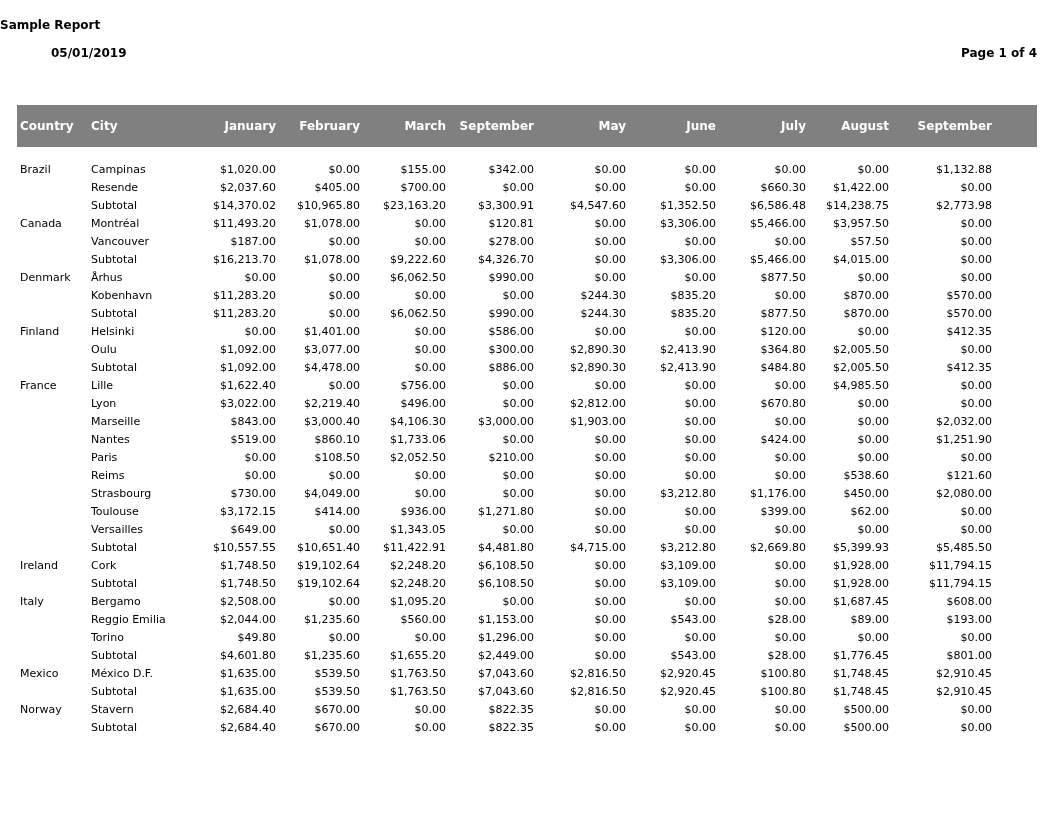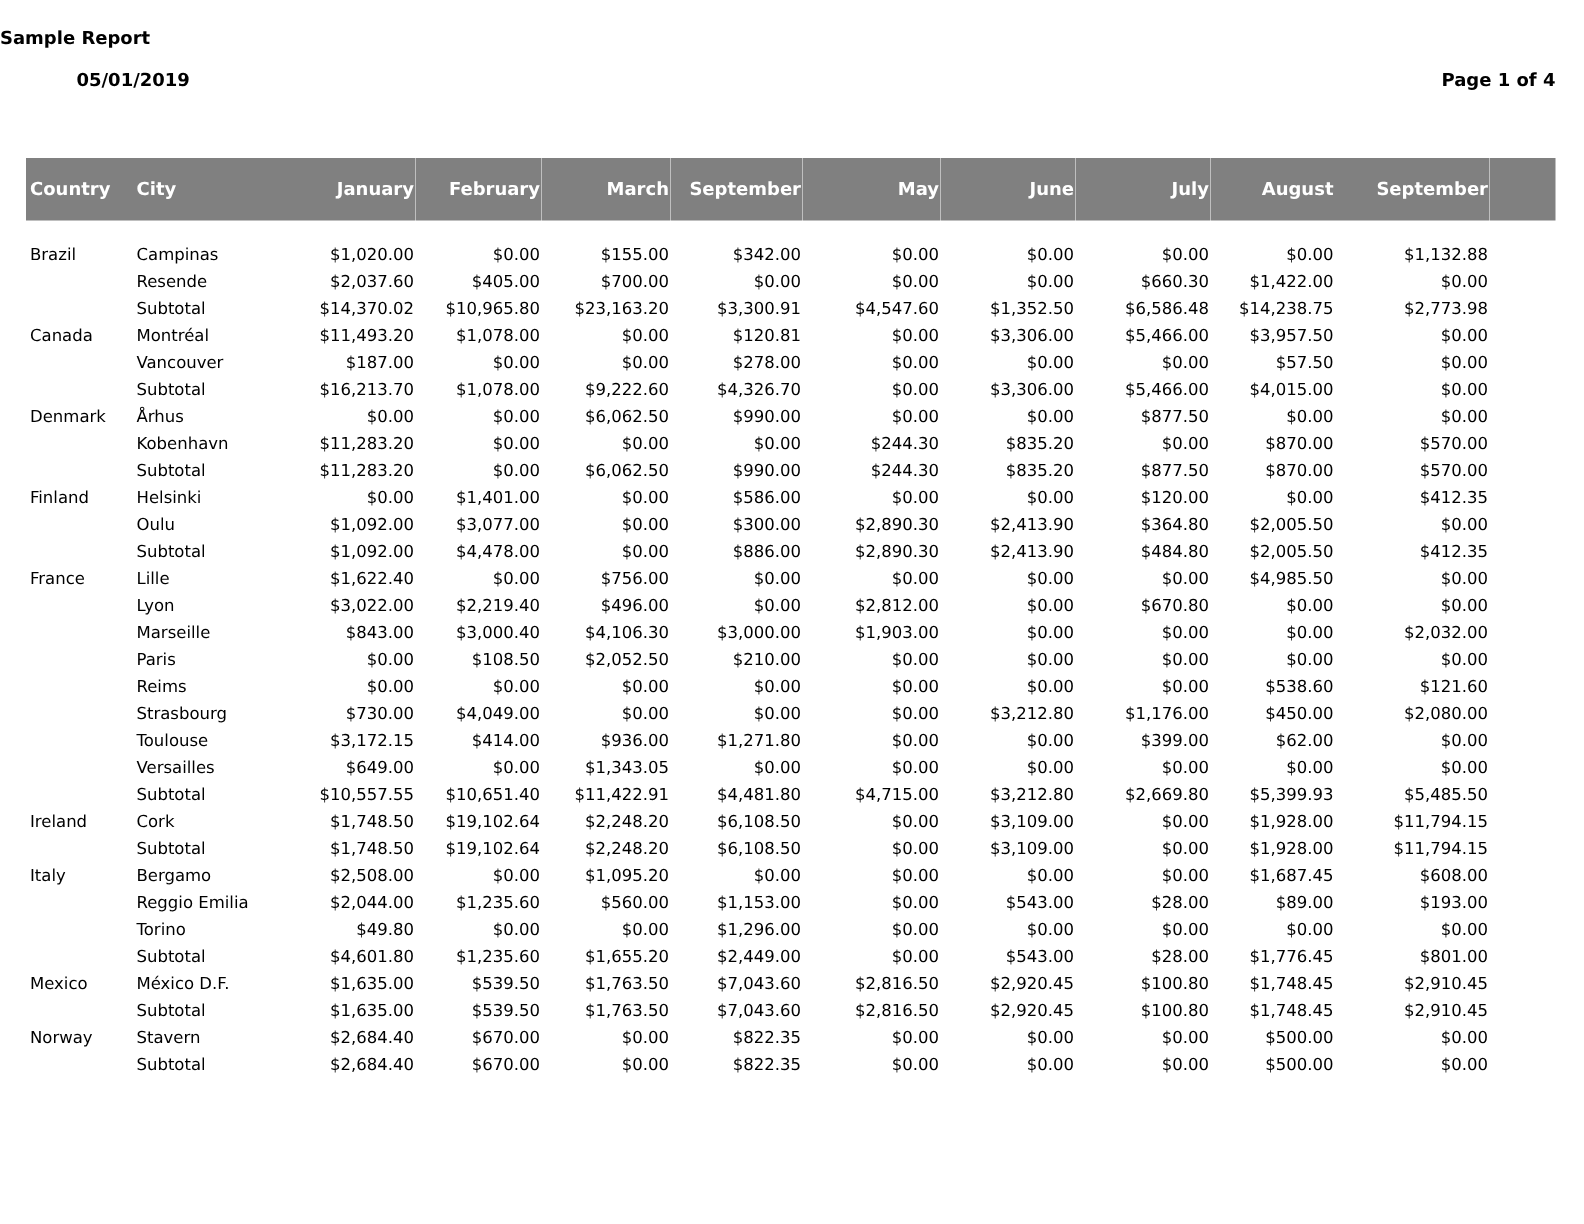--- a/index.html
+++ b/index.html
@@ -329,20 +329,34 @@
           <td class="num">$3,000.00</td>
           <td class="num">$1,903.00</td>
           <td class="num">$0.00</td>
           <td class="num">$0.00</td>
           <td class="num">$0.00</td>
           <td class="num">$2,032.00</td>
           <td></td>
         </tr>
         <tr>
           <td class="left"></td>
+          <td class="left">Nantes</td>
+          <td class="num">$519.00</td>
+          <td class="num">$860.10</td>
+          <td class="num">$1,733.06</td>
+          <td class="num">$0.00</td>
+          <td class="num">$0.00</td>
+          <td class="num">$0.00</td>
+          <td class="num">$424.00</td>
+          <td class="num">$0.00</td>
+          <td class="num">$1,251.90</td>
+          <td></td>
+        </tr>
+        <tr>
+          <td class="left"></td>
           <td class="left">Paris</td>
           <td class="num">$0.00</td>
           <td class="num">$108.50</td>
           <td class="num">$2,052.50</td>
           <td class="num">$210.00</td>
           <td class="num">$0.00</td>
           <td class="num">$0.00</td>
           <td class="num">$0.00</td>
           <td class="num">$0.00</td>
           <td class="num">$0.00</td>

